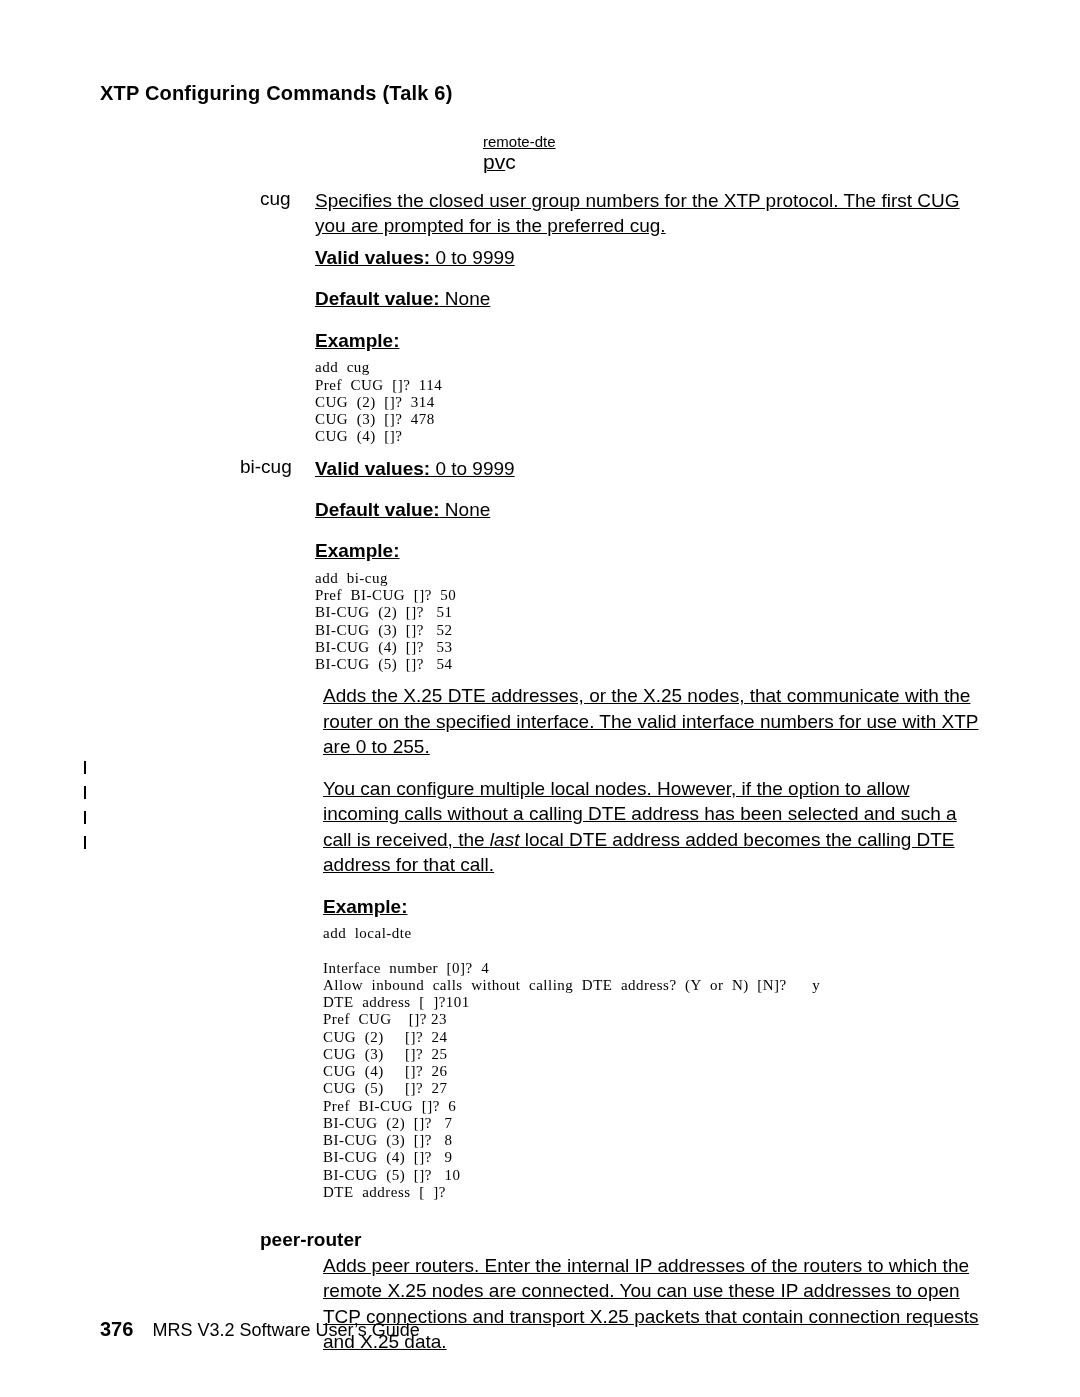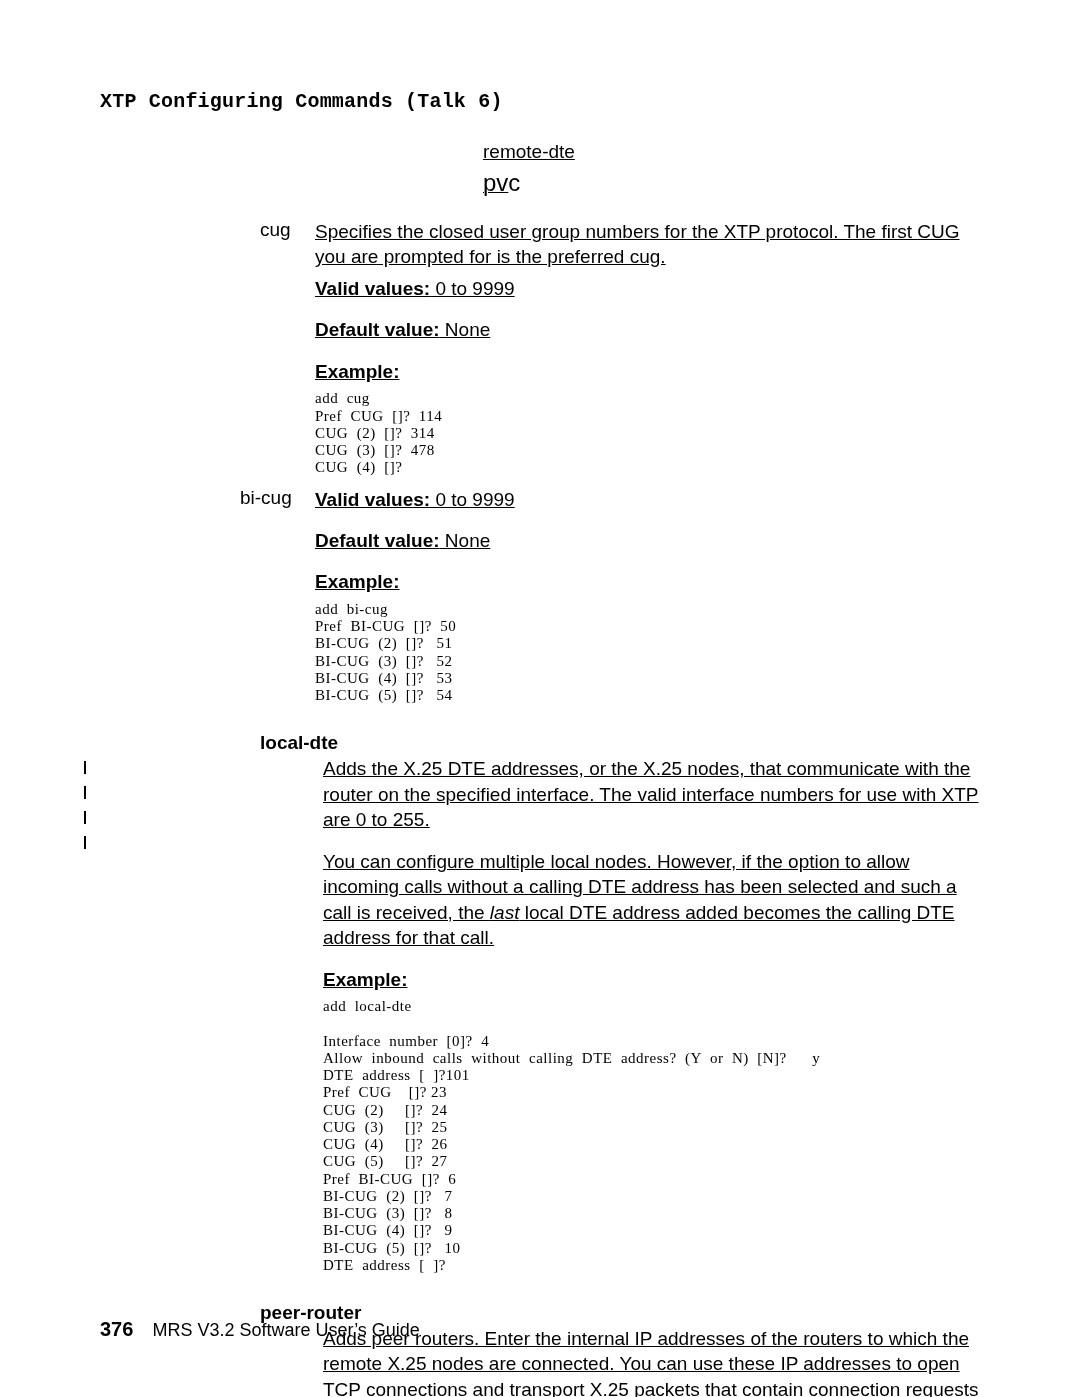--- a/index.html
+++ b/index.html
@@ -20,22 +20,21 @@
   .change-bar {
     position: absolute;
     left: 84px;
     width: 2px;
     background: #000;
   }
   .h1 {
     font-weight: bold;
     font-size: 20px;
     letter-spacing: 0.2px;
-    margin: 8px 0 28px 0;
-    font-family: Liberation Mono, monospace;
+    margin: 0 0 28px 0;
   }
   .row {
     display: flex;
     align-items: flex-start;
   }
   .label-col {
     flex: 0 0 215px;
     padding-right: 8px;
     font-weight: normal;
     font-size: 19px;
@@ -57,30 +56,29 @@
     font-family: Liberation Serif, serif;
     font-size: 15px;
     line-height: 1.15;
     white-space: pre;
     margin: 2px 0 10px 0;
     letter-spacing: 0.5px;
   }
   .keyword {
     display: block;
     margin-left: 383px;
-    font-size: 19px;
+    font-size: 15px;
     text-decoration: underline;
     text-decoration-thickness: 1px;
-    margin-bottom: 6px;
   }
   .keyword2 {
     display: block;
     margin-left: 383px;
-    font-size: 24px;
-    margin-bottom: 22px;
+    font-size: 21px;
+    margin-bottom: 14px;
   }
   .keyword2 .u { text-decoration: underline; text-decoration-thickness: 1px; }
   .section-gap { height: 10px; }
   .footer {
     position: absolute;
     left: 100px;
     bottom: 56px;
     font-size: 18px;
   }
   .footer .pg {
@@ -138,21 +136,20 @@
       <p class="subhead">Example:</p>
       <div class="mono">add  bi-cug
 Pref  BI-CUG  []?  50
 BI-CUG  (2)  []?   51
 BI-CUG  (3)  []?   52
 BI-CUG  (4)  []?   53
 BI-CUG  (5)  []?   54</div>
     </div>
   </div>
 
-  <div class="dl-term">local-dte</div>
   <div class="row">
     <div class="label-col"></div>
     <div class="body-col">
       <p>Adds the X.25 DTE addresses, or the X.25 nodes, that communicate with the router on the specified interface. The valid interface numbers for use with XTP are 0 to 255.</p>
       <div class="section-gap"></div>
       <p><span>You can configure multiple local nodes. However, if the option to allow incoming calls without a calling DTE address has been selected and such a call is received, the </span><span class="italic">last</span><span> local DTE address added becomes the calling DTE address for that call.</span></p>
       <div class="section-gap"></div>
       <p class="subhead">Example:</p>
       <div class="mono">add  local-dte
 

